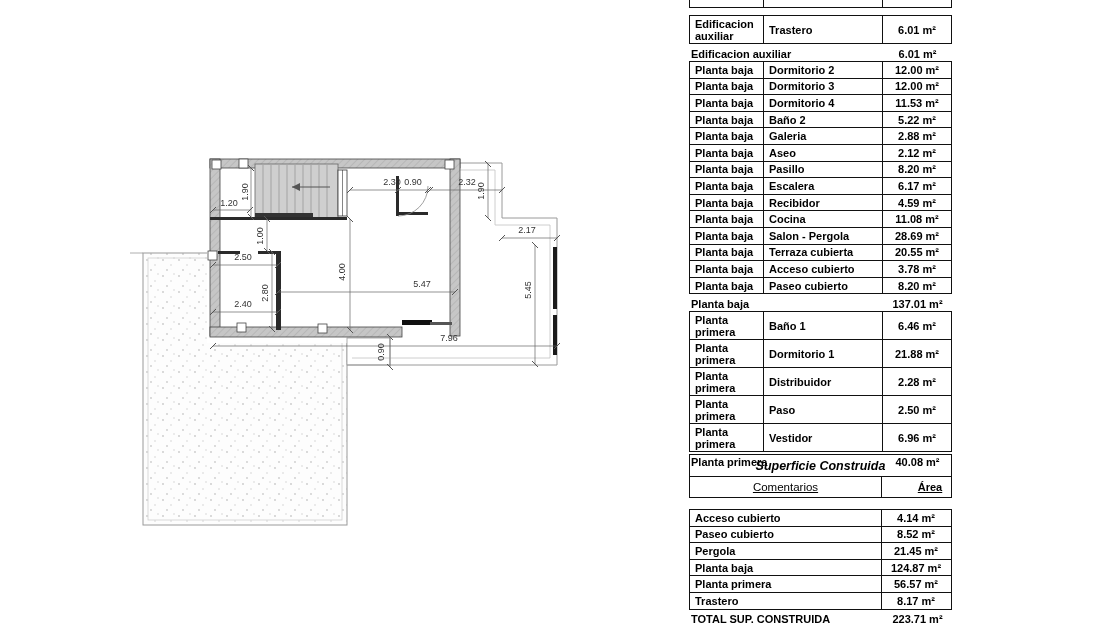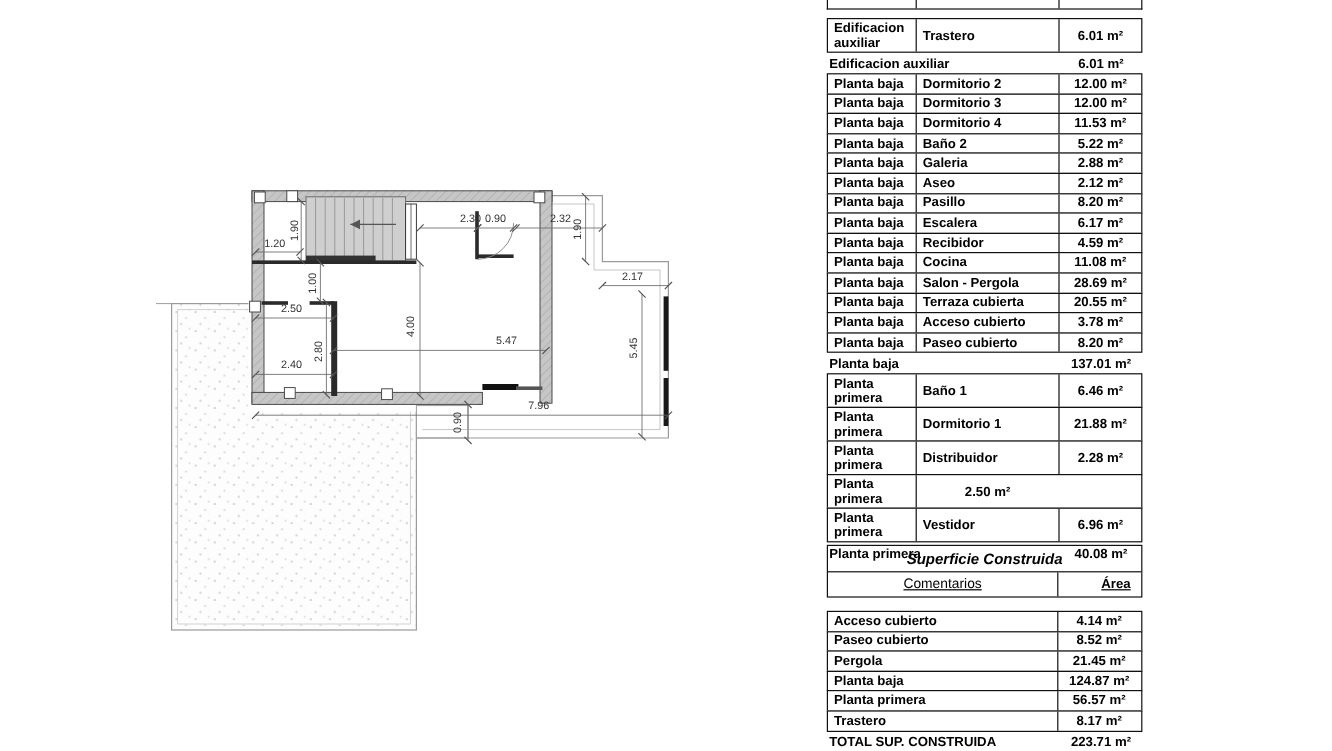--- a/index.html
+++ b/index.html
@@ -265,20 +265,21 @@
           <div class="cell c2">Dormitorio 1</div>
           <div class="cell c3">21.88 m²</div>
         </div>
         <div class="r3">
           <div class="cell c1">Planta primera</div>
           <div class="cell c2">Distribuidor</div>
           <div class="cell c3">2.28 m²</div>
         </div>
         <div class="r3">
           <div class="cell c1">Planta primera</div>
+          <div class="cell c2">Paso</div>
           <div class="cell c3">2.50 m²</div>
         </div>
         <div class="r3">
           <div class="cell c1">Planta primera</div>
           <div class="cell c2">Vestidor</div>
           <div class="cell c3">6.96 m²</div>
         </div>
         <div class="rsub">
           <div class="cell lab">Planta primera</div>
           <div class="cell val">40.08 m²</div>

